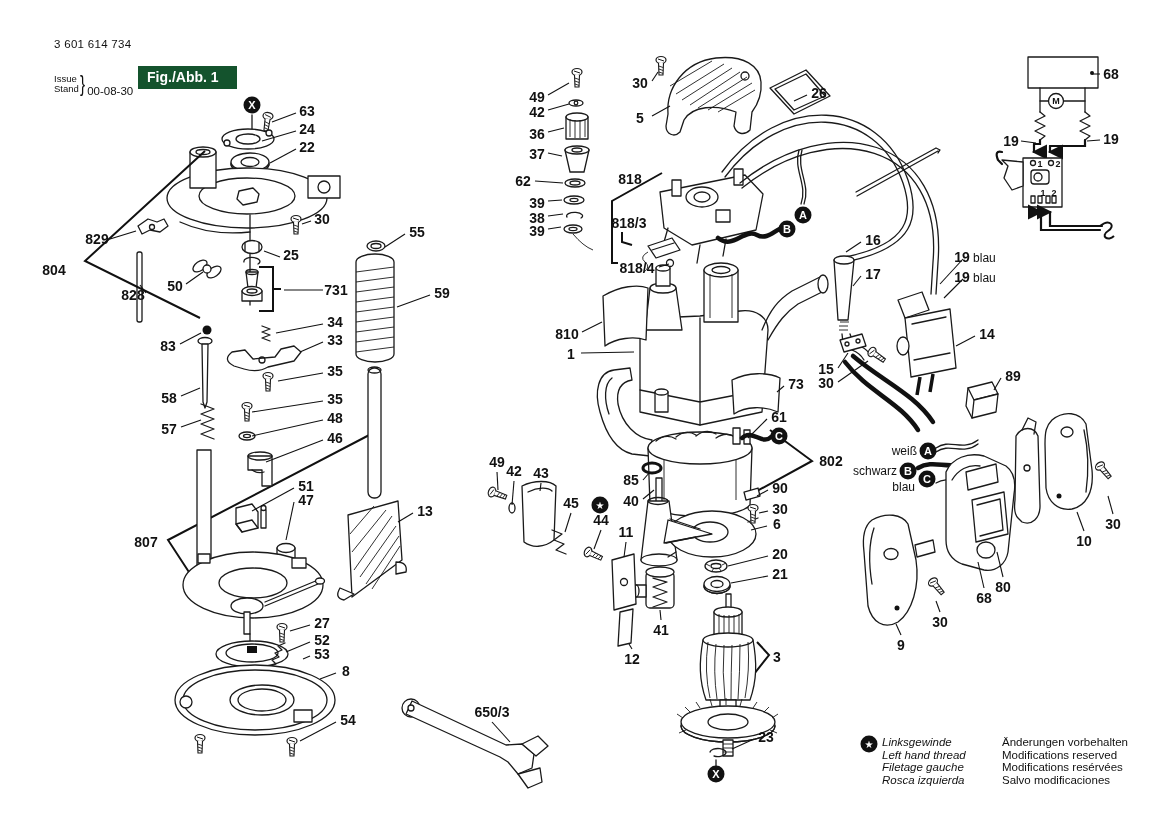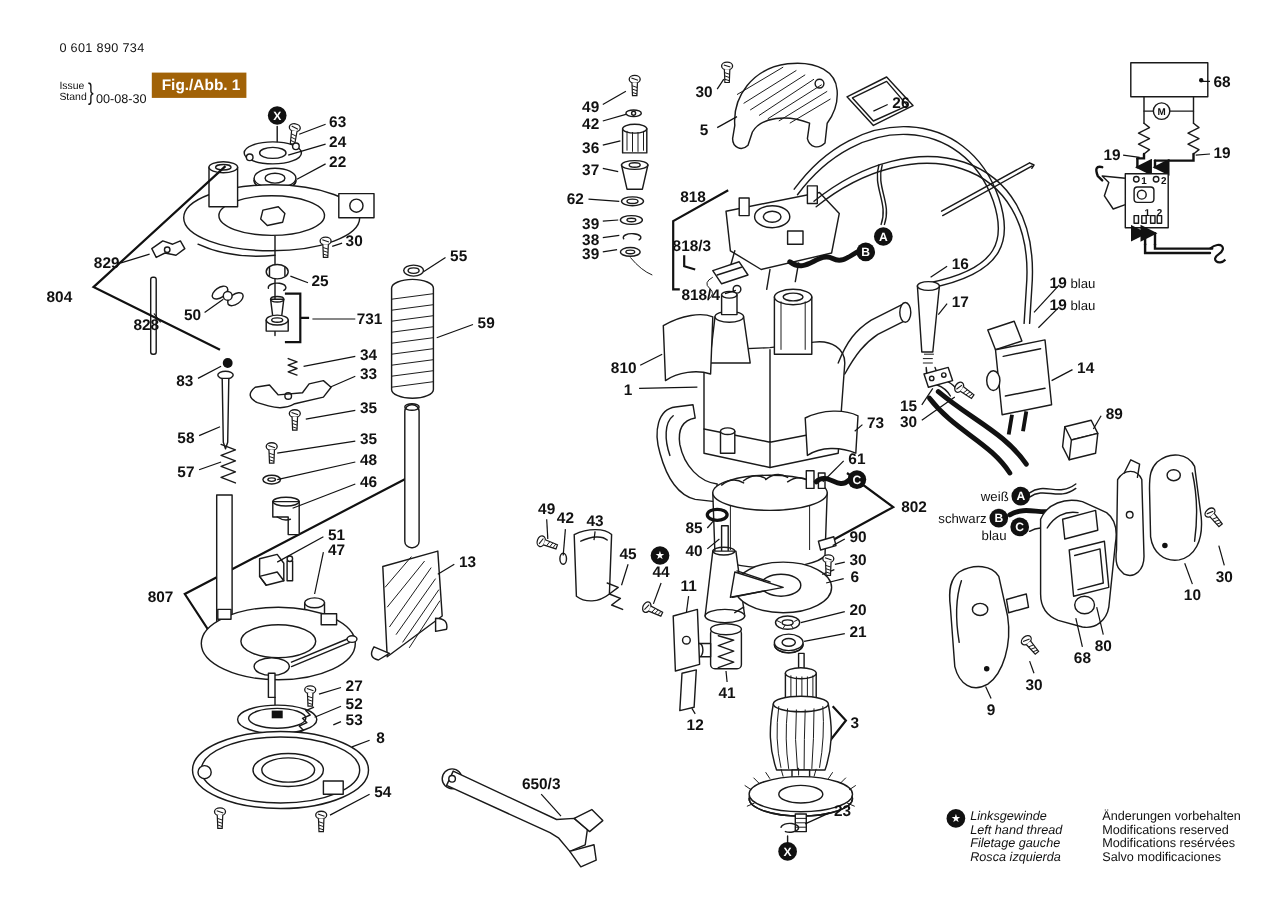--- a/index.html
+++ b/index.html
@@ -21,22 +21,22 @@
   .wc{font:12px "Liberation Sans",sans-serif;fill:#111;}
   .mk{font:bold 11px "Liberation Sans",sans-serif;fill:#fff;}
   .mks{font:10px "Liberation Sans",sans-serif;fill:#fff;}
   #header{position:absolute;left:54px;top:38px;}
   #part-number{font-size:11.5px;letter-spacing:.3px;}
   #issue-row{position:absolute;left:0;top:32px;white-space:nowrap;}
   .iss{display:inline-block;vertical-align:middle;font-size:9.5px;line-height:10px;}
   .brace{display:inline-block;vertical-align:middle;font-size:22px;font-weight:400;
          transform:scaleX(.7);margin:0 1px 0 0;}
   .date{display:inline-block;vertical-align:middle;font-size:11.5px;margin-top:15px;}
-  #fig-box{position:absolute;left:84px;top:-4px;background:#a16207;color:#fff;
-           font-weight:bold;font-size:14px;padding:3px 5px 4px 9px;}
+  #fig-box{position:absolute;left:84px;top:-4px;background:#14532d;color:#fff;
+           font-weight:bold;font-size:14px;padding:3px 18px 4px 9px;}
   #legend{position:absolute;left:882px;top:736px;font-size:11.5px;line-height:12.5px;}
   #legend .col-l{position:absolute;left:0;top:0;width:115px;font-style:italic;}
   #legend .col-r{position:absolute;left:120px;top:0;width:170px;}
 </style>
 </head>
 <body>
 
 <div id="canvas">
 
 <svg id="art" width="1169" height="826" viewBox="0 0 1169 826">
@@ -629,21 +629,21 @@
         <text x="600" y="505" dy=".36em" text-anchor="middle" class="mks">★</text>
         <circle cx="869" cy="744" r="8.5" fill="#111"></circle>
         <text x="869" y="744" dy=".36em" text-anchor="middle" class="mks">★</text>
         <text x="917" y="455" text-anchor="end" class="wc">weiß</text>
         <text x="897" y="475" text-anchor="end" class="wc">schwarz</text>
         <text x="915" y="491" text-anchor="end" class="wc">blau</text>
       </g>
 </svg>
 
 <div id="header">
-  <div id="part-number">0 601 890 734</div>
+  <div id="part-number">3 601 614 734</div>
   <div id="issue-row">
     <span class="iss">
       <span>Issue</span><br><span>Stand</span>
     </span><span class="brace">}</span><span class="date">00-08-30</span>
     <span id="fig-box">Fig./Abb. 1</span>
   </div>
 </div>
 
 <div id="legend">
   <div class="col-l">

